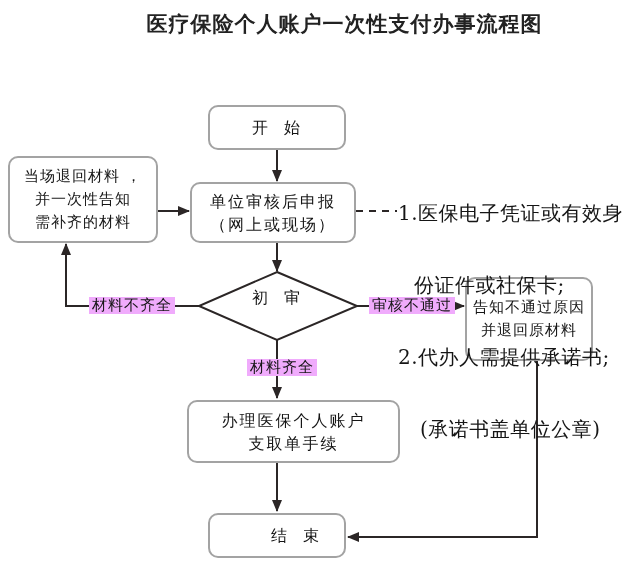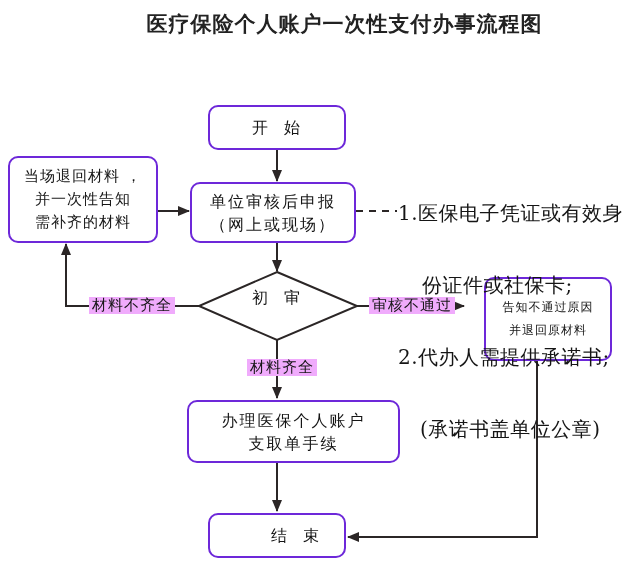--- a/index.html
+++ b/index.html
@@ -7,38 +7,38 @@
     position:relative;width:633px;height:571px;background:#ffffff;overflow:hidden;
     font-family:"DejaVu Serif","Liberation Serif",serif;color:#151515;
   }
   .title{
     position:absolute;left:0;top:10px;width:633px;text-align:center;
     font-size:21px;font-weight:bold;letter-spacing:1px;color:#222;padding-left:28px;
   }
   svg.wires{position:absolute;left:0;top:0;}
   .node{
     position:absolute;box-sizing:border-box;background:#fff;
-    border:2px solid #6d28d9;border-radius:10px;
+    border:2px solid #a3a3a3;border-radius:10px;
     display:flex;flex-direction:column;align-items:center;justify-content:center;
     font-size:16px;letter-spacing:2px;line-height:23px;white-space:pre;
   }
   .edge-label{
     position:absolute;background:#f0abfc;padding:0 3px;
     font-size:15px;line-height:17px;letter-spacing:1px;white-space:pre;
   }
   .diamond-label{
     position:absolute;left:217px;top:288px;width:120px;text-align:center;
     font-size:16px;letter-spacing:2px;white-space:pre;
   }
   .note{
     position:absolute;left:398px;top:153px;width:230px;
     font-size:20px;line-height:24px;letter-spacing:0.5px;white-space:pre;
   }
   .note .n-line{display:block;}
-  .note .indent1{margin-left:24px;}
+  .note .indent1{margin-left:16px;}
   .note .indent2{margin-left:22px;}
 </style>
 </head>
 <body>
 
 <div class="stage">
 
   <div class="title">医疗保险个人账户一次性支付办事流程图</div>
 
   <svg class="wires" width="633" height="571" viewBox="0 0 633 571">
@@ -79,21 +79,21 @@
   </div>
 
   <div class="node" style="left:8px;top:156px;width:150px;height:87px;font-size:15px;letter-spacing:1px;">
     <span>当场退回材料 ，</span>
     <span>并一次性告知</span>
     <span>需补齐的材料</span>
   </div>
 
   <div class="diamond-label">初  审</div>
 
-  <div class="node" style="left:465px;top:277px;width:128px;height:84px;font-size:12px;letter-spacing:1px;margin-left:19px;">
+  <div class="node" style="left:465px;top:277px;width:128px;height:84px;font-size:15px;letter-spacing:1px;">
     <span>告知不通过原因</span>
     <span>并退回原材料</span>
   </div>
 
   <div class="node" style="left:187px;top:400px;width:213px;height:63px;">
     <span>办理医保个人账户</span>
     <span>支取单手续</span>
   </div>
 
   <div class="node" style="left:208px;top:513px;width:138px;height:45px;padding-left:38px;">

